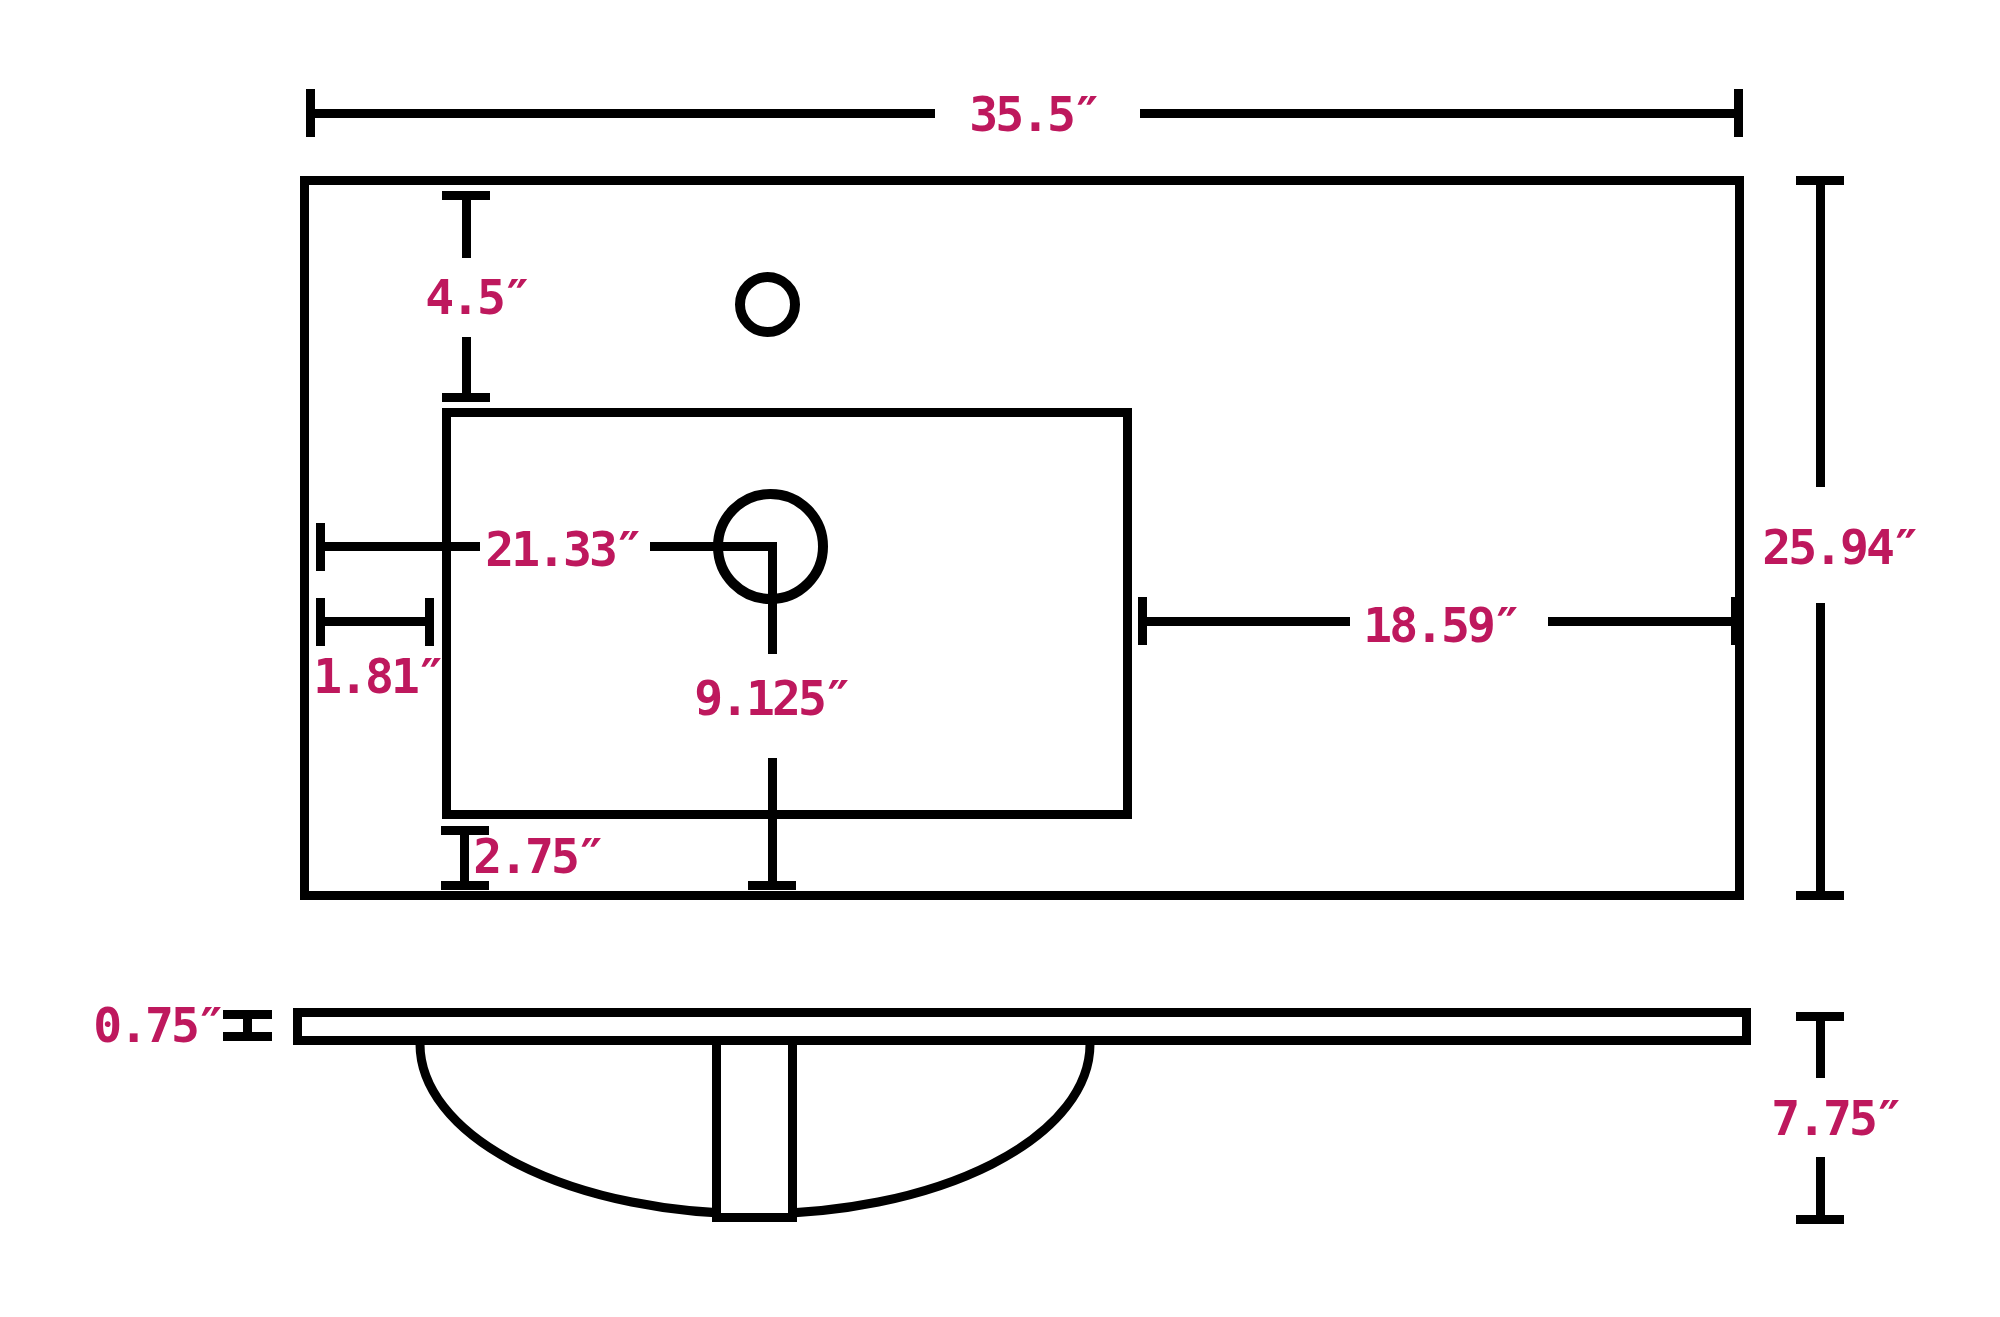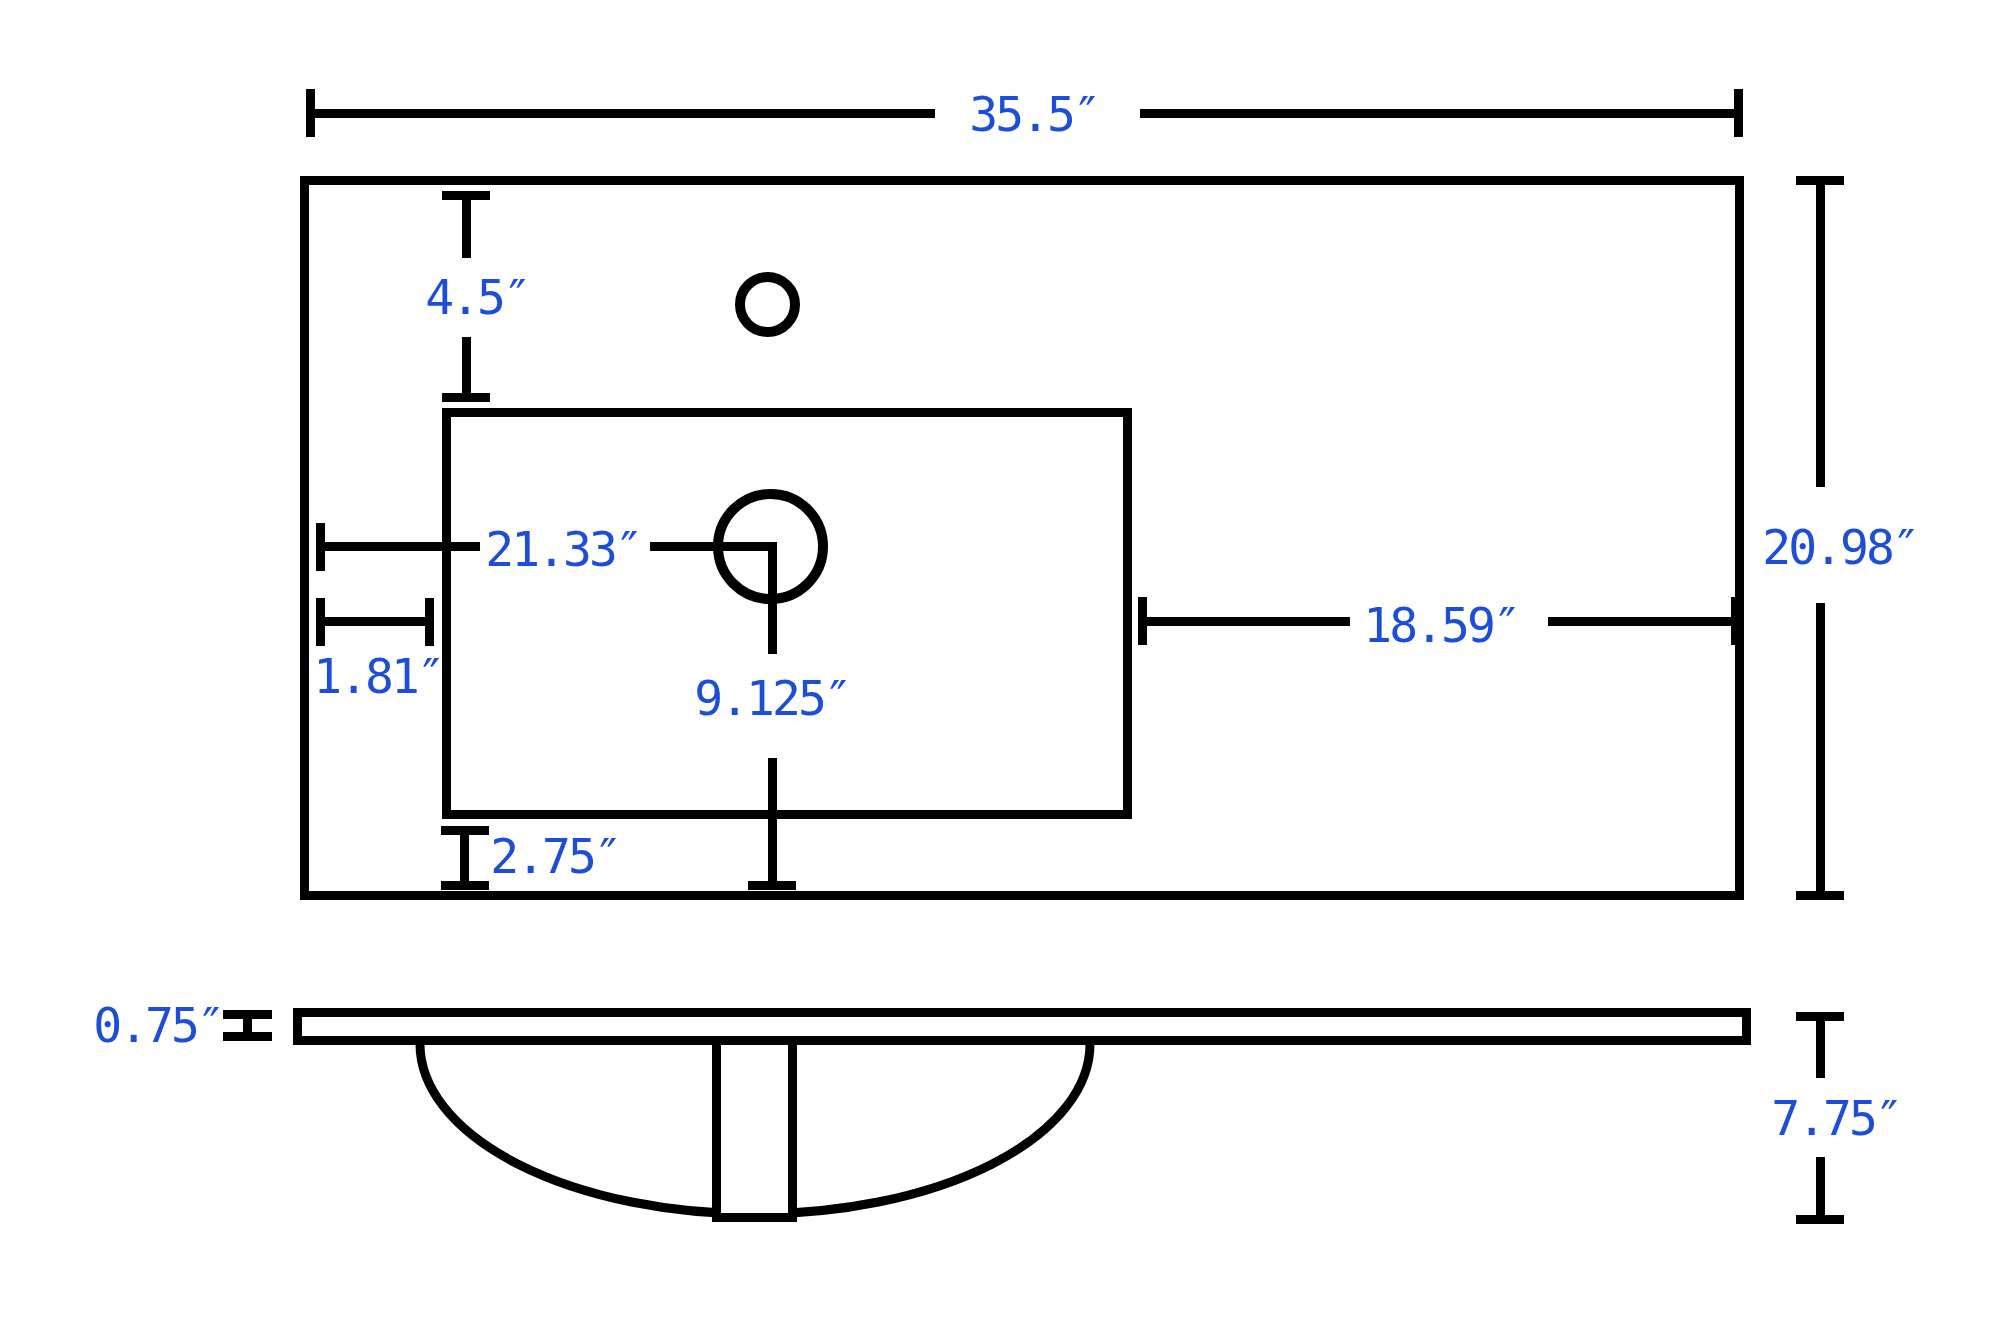--- a/index.html
+++ b/index.html
@@ -13,23 +13,23 @@
     font-family: "DejaVu Sans Mono", "Liberation Mono", monospace;
   }
   .rect   { position:absolute; border:9px solid #000; background:transparent; }
   .circle { position:absolute; border:10px solid #000; border-radius:50%; background:transparent; }
   .hl { position:absolute; height:9px; background:#000; }
   .vl { position:absolute; width:9px;  background:#000; }
   .lbl {
     position:absolute;
     transform: translate(-50%,-50%);
     font-size:48px;
-    font-weight:normal;
+    font-weight:bold;
     letter-spacing:-3px;
-    color:#1d4ed8;
+    color:#be185d;
     white-space:nowrap;
   }
   .stub { position:absolute; border:9px solid #000; background:#ffffff; }
   svg.overlay { position:absolute; left:0; top:0; }
 </style>
 </head>
 <body>
 
 <div class="canvas">
 
@@ -70,25 +70,25 @@
 
   <div class="vl" style="left:1138px; top:597px; height:48px;"></div>
   <div class="hl" style="left:1138px; top:617px; width:212px;"></div>
   <div class="lbl" style="left:1441px; top:625px;">18.59″</div>
   <div class="hl" style="left:1548px; top:617px; width:192px;"></div>
   <div class="vl" style="left:1731px; top:597px; height:48px;"></div>
 
   <div class="hl" style="left:441px; top:826px; width:48px;"></div>
   <div class="vl" style="left:460px; top:830px; height:55px;"></div>
   <div class="hl" style="left:441px; top:881px; width:48px;"></div>
-  <div class="lbl" style="left:555px; top:856px;">2.75″</div>
+  <div class="lbl" style="left:538px; top:856px;">2.75″</div>
 
   <div class="hl" style="left:1796px; top:176px; width:48px;"></div>
   <div class="vl" style="left:1816px; top:180px; height:307px;"></div>
-  <div class="lbl" style="left:1840px; top:547px;">20.98″</div>
+  <div class="lbl" style="left:1840px; top:547px;">25.94″</div>
   <div class="vl" style="left:1816px; top:603px; height:297px;"></div>
   <div class="hl" style="left:1796px; top:891px; width:48px;"></div>
 
   <div class="rect" style="left:293px; top:1008px; width:1458px; height:37px;"></div>
 
   <svg class="overlay" width="2000" height="1317" viewBox="0 0 2000 1317">
     <path d="M 420 1044 A 335 170 0 0 0 1090 1044" fill="none" stroke="#000000" stroke-width="9"></path>
   </svg>
 
   <div class="stub" style="left:712px; top:1036px; width:85px; height:186px;"></div>

